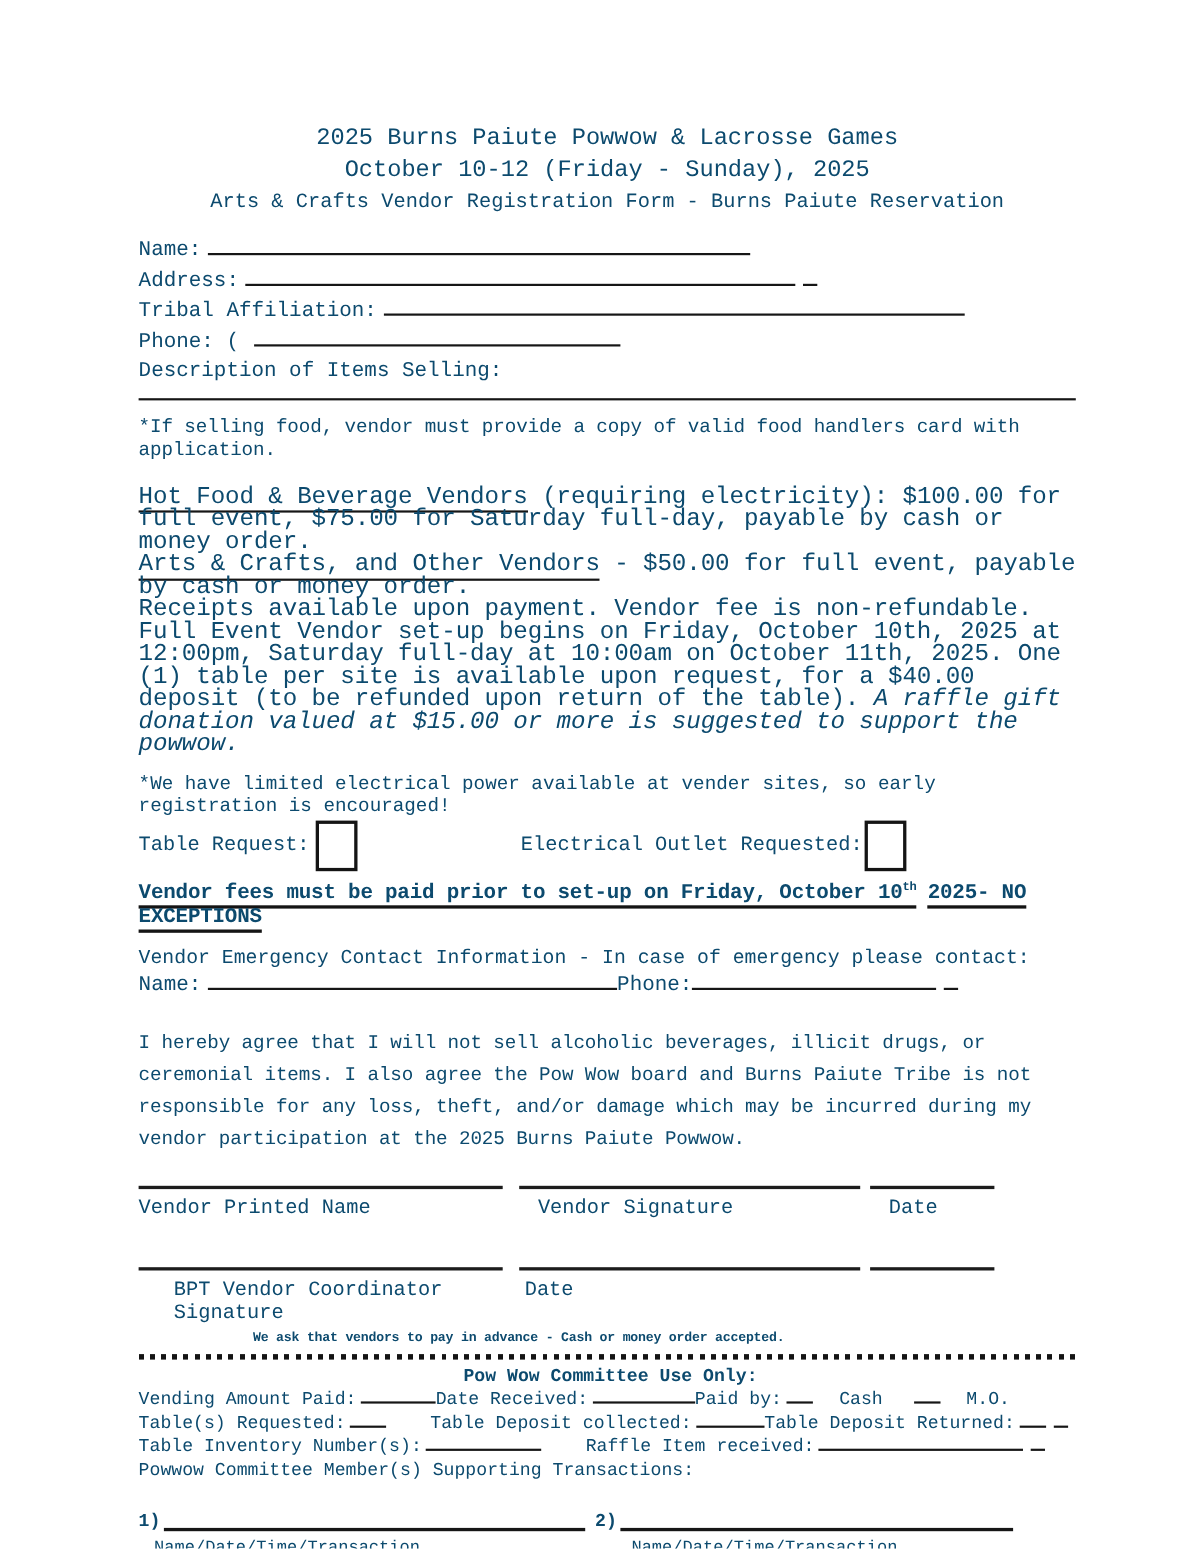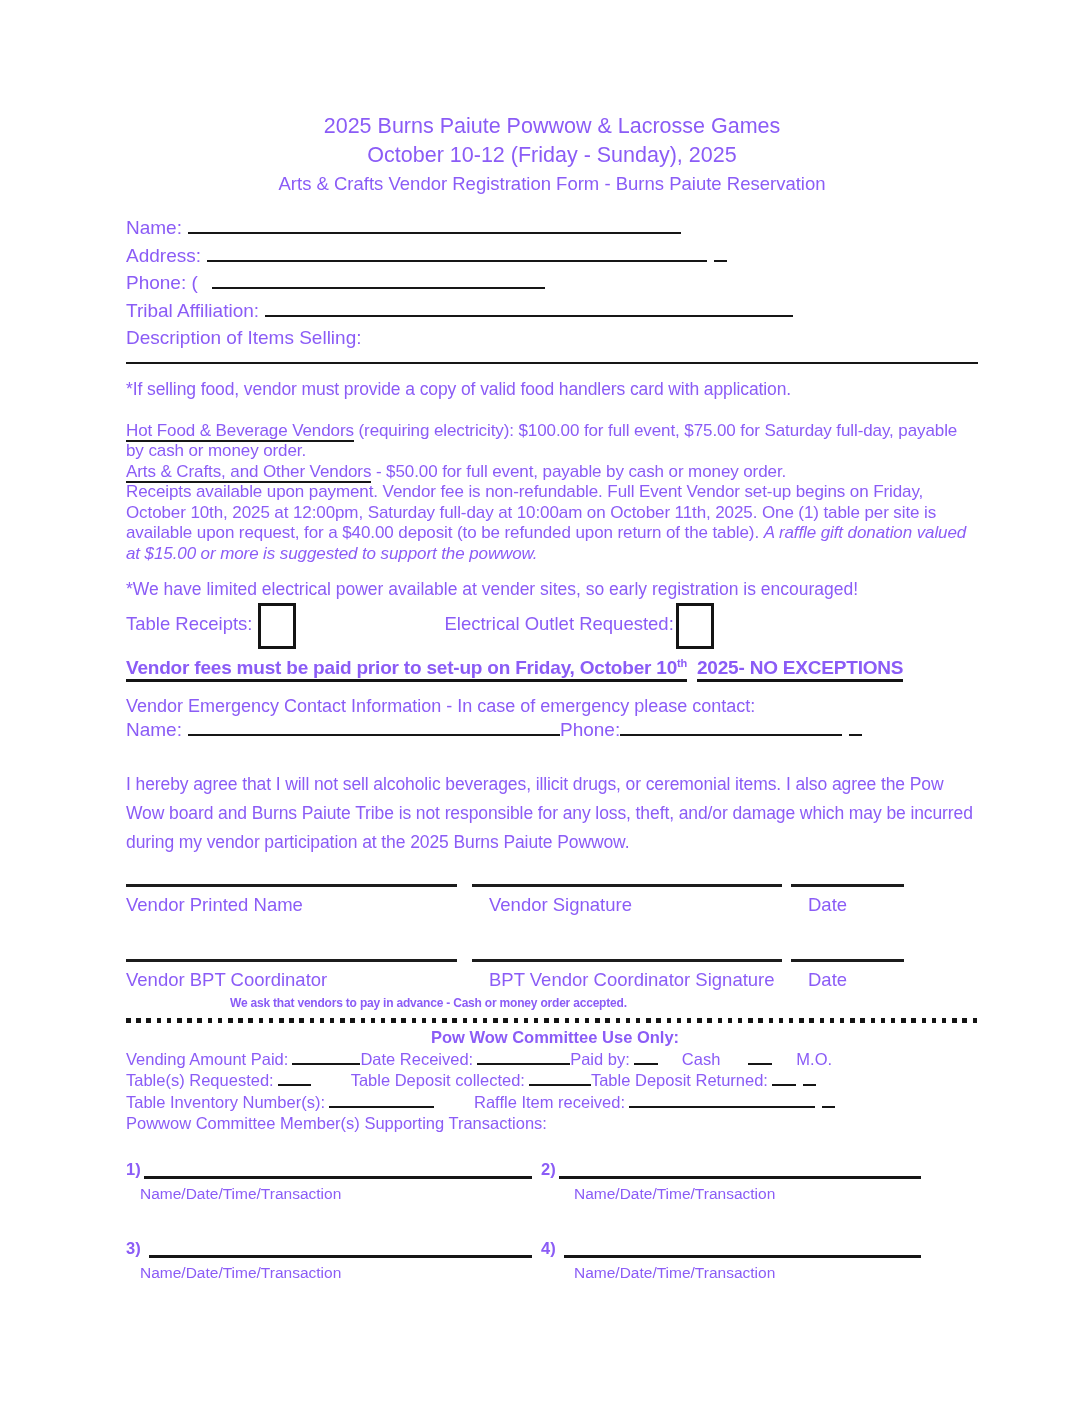--- a/index.html
+++ b/index.html
@@ -1,34 +1,34 @@
 <!DOCTYPE html>
 <html><head>
 <meta charset="utf-8">
 <style>
   html,body{margin:0;padding:0;background:#ffffff;}
   .page{
     width:1088px;height:1408px;background:#ffffff;overflow:hidden;
-    font-family:Liberation Sans, sans-serif;color:#8b5cf6;position:relative;
+    font-family:Liberation Mono, monospace;color:#0c4a6e;position:relative;
   }
   .content{padding:112px 110px 0 126px;}
   
   .hdr{text-align:center;}
   .t1,.t2{font-size:21.5px;line-height:29px;}
   .t3{font-size:18.5px;line-height:27px;}
   .t4{font-size:18px;line-height:26px;}
   .t4 .sep{margin:0 18px;}
   
   .fields{margin-top:17px;}
   .frow{font-size:19px;line-height:27.5px;white-space:nowrap;}
   .fill{display:inline-block;border-bottom:2.5px solid #161616;height:16px;vertical-align:baseline;margin-left:6px;}
   .dash{display:inline-block;width:13px;border-bottom:2.5px solid #161616;height:10px;vertical-align:baseline;margin-left:7px;}
   .hr-line{border:0;border-top:2.5px solid #161616;margin:10px 0 0 0;}
   
-  .para{font-size:17px;line-height:20.5px;letter-spacing:-0.1px;}
+  .para{font-size:22px;line-height:20.5px;letter-spacing:-0.1px;}
   .note{margin-top:15px;font-size:17.5px;line-height:21px;}
   .fees{margin-top:21px;}
   .useg{border-bottom:2.5px solid #161616;padding-bottom:0.5px;}
   .it{font-style:italic;}
   .elec-note{margin-top:15px;font-size:17.5px;}
   
   .check-intro{margin-top:26px;font-size:18.5px;line-height:22px;}
   .check-intro .uu{border-bottom:2px solid #161616;}
   .cbrow{font-size:18.5px;line-height:22px;margin-top:2px;}
   .cb{display:inline-block;width:32px;height:40px;border:3px solid #141414;vertical-align:middle;position:relative;top:1px;margin-left:6px;background:#fff;}
@@ -86,43 +86,43 @@
     </div>
 
     <div class="fields">
       <div class="frow">
         <span>Name:</span><span class="fill" style="width:493px"></span>
       </div>
       <div class="frow">
         <span>Address:</span><span class="fill" style="width:500px"></span><span class="dash"></span>
       </div>
       <div class="frow">
+        <span>Tribal Affiliation:</span><span class="fill" style="width:528px"></span>
+      </div>
+      <div class="frow">
         <span>Phone: (</span><span class="fill" style="width:333px;margin-left:14px"></span>
-      </div>
-      <div class="frow">
-        <span>Tribal Affiliation:</span><span class="fill" style="width:528px"></span>
       </div>
       <div class="frow">
         <span>Description of Items Selling:</span>
       </div>
       <hr class="hr-line">
     </div>
 
     <div class="para note">*If selling food, vendor must provide a copy of valid food handlers card with application.</div>
 
     <div class="para fees">
       <span class="useg">Hot Food &amp; Beverage Vendors</span><span> (requiring electricity): $100.00 for full event, $75.00 for Saturday full-day, payable by cash or money order.</span><br>
       <span class="useg">Arts &amp; Crafts, and Other Vendors</span><span> - $50.00 for full event, payable by cash or money order.</span><br>
       <span>Receipts available upon payment. Vendor fee is non-refundable. Full Event Vendor set-up begins on Friday, October 10th, 2025 at 12:00pm, Saturday full-day at 10:00am on October 11th, 2025. One (1) table per site is available upon request, for a $40.00 deposit (to be refunded upon return of the table). </span><span class="it">A raffle gift donation valued at $15.00 or more is suggested to support the powwow.</span>
     </div>
 
     <div class="elec-note">*We have limited electrical power available at vender sites, so early registration is encouraged!</div>
 
     <div class="cbrow">
-      <span>Table Receipts:</span><span class="cb"></span><span class="cb-gap"></span><span>Electrical Outlet Requested:</span><span class="cb" style="margin-left:2px"></span>
+      <span>Table Request:</span><span class="cb"></span><span class="cb-gap"></span><span>Electrical Outlet Requested:</span><span class="cb" style="margin-left:2px"></span>
     </div>
 
     <div class="deadline">
       <span class="useg"><span>Vendor fees must be paid prior to set-up on Friday, October 10</span><sup>th</sup></span><span class="gap"></span><span class="useg">2025- NO EXCEPTIONS</span>
     </div>
 
     <div class="emg-head">Vendor Emergency Contact Information - In case of emergency please contact:</div>
     <div class="emg-row">
       <span>Name:</span><span class="fill" style="width:372px"></span><span class="tight">Phone:</span><span class="fill" style="width:222px;margin-left:0"></span><span class="dash"></span>
     </div>
@@ -139,21 +139,20 @@
       <div class="s2">Vendor Signature</div>
       <div class="s3">Date</div>
     </div>
 
     <div class="sigrules second">
       <div class="s1"></div>
       <div class="s2"></div>
       <div class="s3"></div>
     </div>
     <div class="siglabels">
-      <div class="s1">Vendor BPT Coordinator</div>
       <div class="s2">BPT Vendor Coordinator Signature</div>
       <div class="s3">Date</div>
     </div>
 
     <div class="advance">We ask that vendors to pay in advance - Cash or money order accepted.</div>
 
     <div class="dotted"></div>
 
     <div class="committee">
       <div class="c-head">Pow Wow Committee Use Only:</div>

